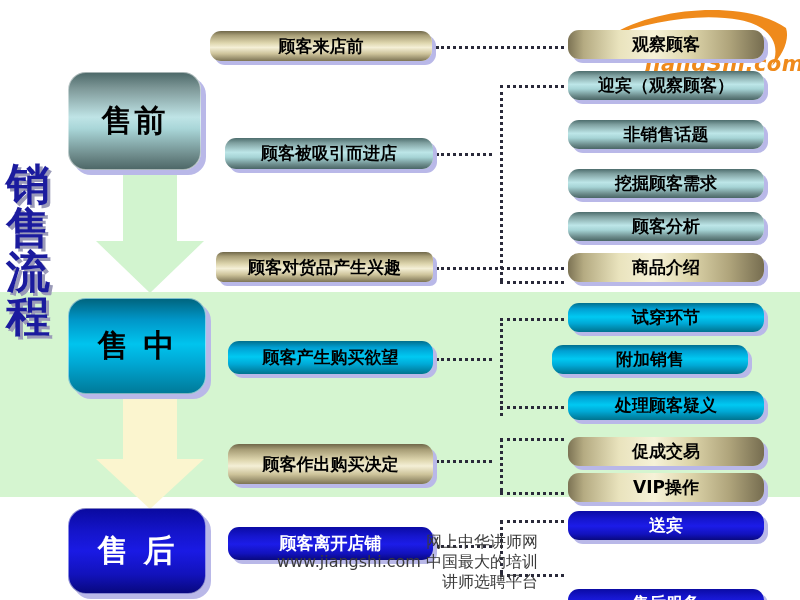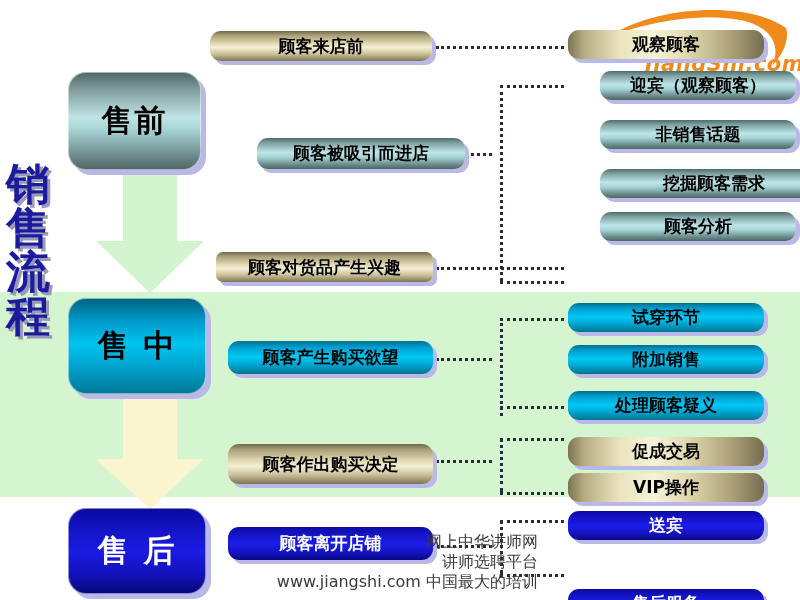--- a/index.html
+++ b/index.html
@@ -68,21 +68,20 @@
     overflow:hidden;
   }
   .pill.gold{
     background:linear-gradient(to right,#7c7354 0%,#b5ab82 8%,#e9e3bd 26%,#f6f2d8 44%,#ded6ab 62%,#b0a57c 82%,#766d50 100%);
   }
   .pill.goldv{
     background:linear-gradient(to bottom,#6f6749 0%,#a79d76 14%,#ded6ae 40%,#f4efd6 55%,#cdc39a 76%,#7d7455 100%);
   }
   .pill.teal{
     background:linear-gradient(to bottom,#4d6d6d 0%,#7fa0a0 16%,#bde6e8 46%,#a6d4d6 62%,#6b8a8a 86%,#4a6666 100%);
-    margin-left:32px;
   }
   .pill.cyan{
     background:linear-gradient(to bottom,#006f8d 0%,#009fd2 20%,#00c9f2 48%,#00a9d6 70%,#00738f 100%);
   }
   .pill.blue{
     background:linear-gradient(to bottom,#0b0ba4 0%,#1616ce 28%,#1c1ce8 52%,#1212bd 80%,#09097f 100%);
     color:#ffffff;
   }
 
   
@@ -201,50 +200,53 @@
   <div class="pill goldv" style="left:228px;top:444px;width:205px;height:40px;font-size:17px;">
     <span>顾客作出购买决定</span>
   </div>
 
   <div class="pill blue" style="left:228px;top:527px;width:205px;height:33px;font-size:17px;">
     <span>顾客离开店铺</span>
   </div>
 
   <div class="wm" style="left:268px;top:532px;width:270px;">
     <div>网上中华讲师网</div>
+    <div>www.jiangshi.com 中国最大的培训</div>
     <div>讲师选聘平台</div>
-    <div>www.jiangshi.com 中国最大的培训</div>
   </div>
 
   <div class="pill gold" style="left:568px;top:30px;width:196px;height:29px;font-size:17px;">
     <span>观察顾客</span>
   </div>
 
   <div class="pill teal" style="left:568px;top:71px;width:196px;height:29px;font-size:17px;">
     <span>迎宾（观察顾客）</span>
   </div>
 
   <div class="pill teal" style="left:568px;top:120px;width:196px;height:29px;font-size:17px;">
     <span>非销售话题</span>
   </div>
 
-  <div class="pill teal" style="left:568px;top:169px;width:196px;height:29px;font-size:17px;padding-left:16px;">
+  <div class="pill teal" style="left:568px;top:169px;width:196px;height:29px;font-size:17px;">
     <span>挖掘顾客需求</span>
   </div>
 
   <div class="pill teal" style="left:568px;top:212px;width:196px;height:29px;font-size:17px;">
     <span>顾客分析</span>
   </div>
 
+  <div class="pill gold" style="left:568px;top:253px;width:196px;height:29px;font-size:17px;">
+    <span>商品介绍</span>
+  </div>
 
   <div class="pill cyan" style="left:568px;top:303px;width:196px;height:29px;font-size:17px;">
     <span>试穿环节</span>
   </div>
 
-  <div class="pill cyan" style="left:568px;top:345px;width:196px;height:29px;font-size:17px;">
+  <div class="pill cyan" style="left:552px;top:345px;width:196px;height:29px;font-size:17px;">
     <span>附加销售</span>
   </div>
 
   <div class="pill cyan" style="left:568px;top:391px;width:196px;height:29px;font-size:17px;">
     <span>处理顾客疑义</span>
   </div>
 
   <div class="pill gold" style="left:568px;top:437px;width:196px;height:29px;font-size:17px;">
     <span>促成交易</span>
   </div>

